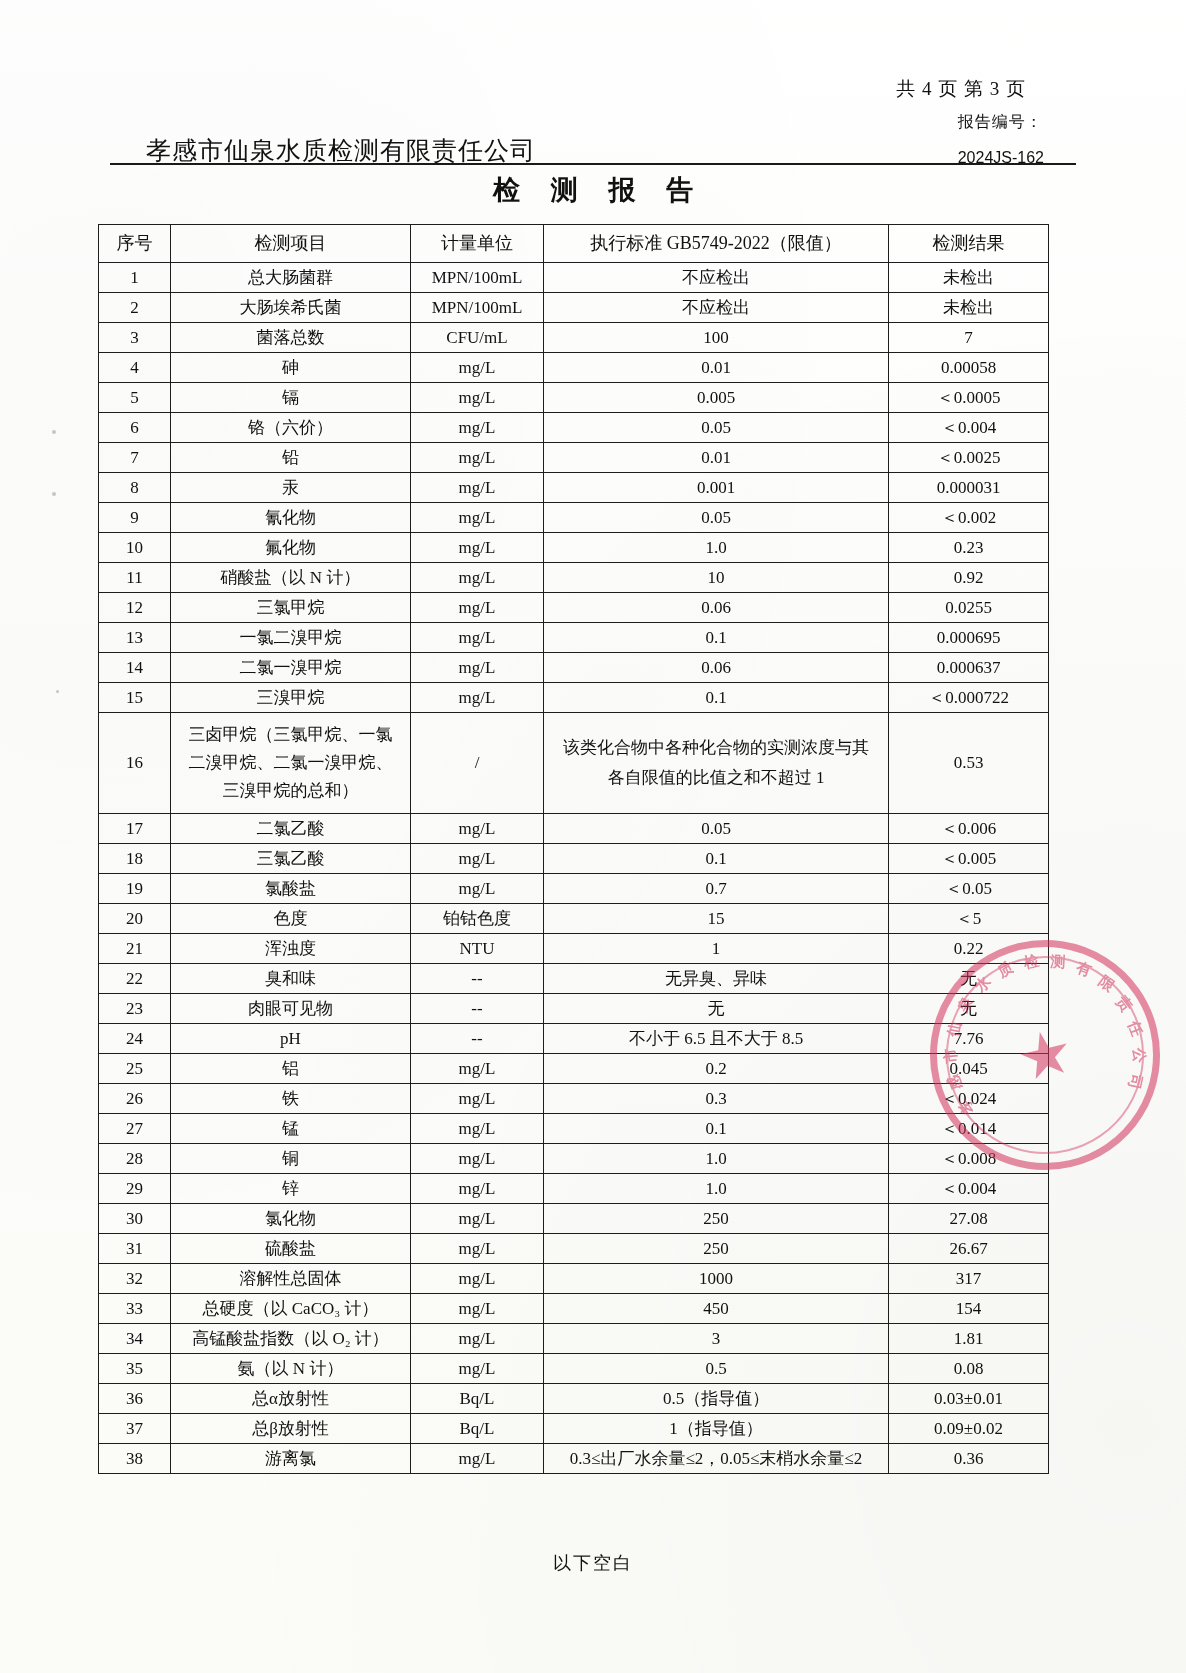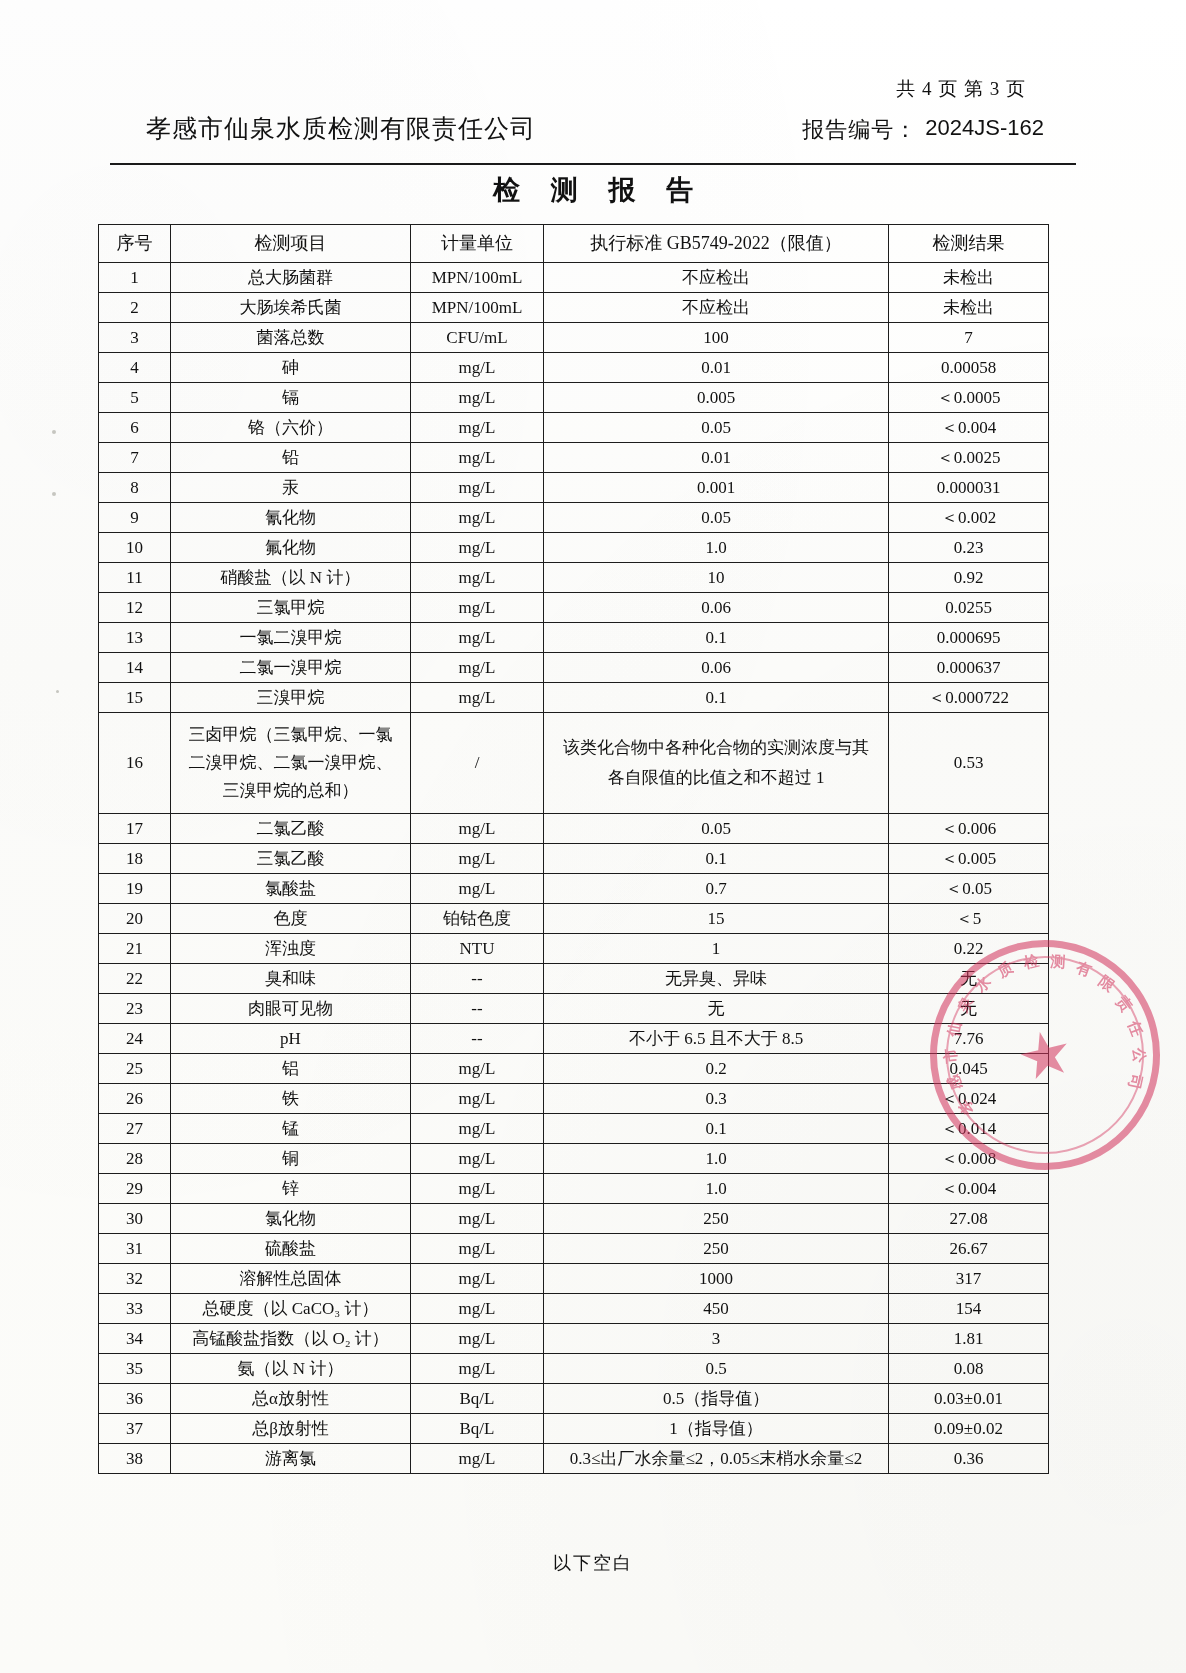--- a/index.html
+++ b/index.html
@@ -46,24 +46,25 @@
     align-items: flex-end;
     justify-content: space-between;
   }
   .company {
     font-size: 25px;
     font-weight: normal;
     letter-spacing: 1px;
     margin-left: 36px;
   }
   .report-no {
-    font-size: 22px;
+    font-size: 16px;
     margin-right: 32px;
     display: flex;
-    gap: 8px;
+    gap: 16px;
+    flex-direction: column;
   }
   .report-no .label { letter-spacing: 1px; }
   .report-no .value { font-family: Liberation Sans, sans-serif; }
   .rule {
     position: absolute;
     top: 163px;
     left: 110px;
     width: 966px;
     border-top: 2px solid #1a1a1a;
   }

